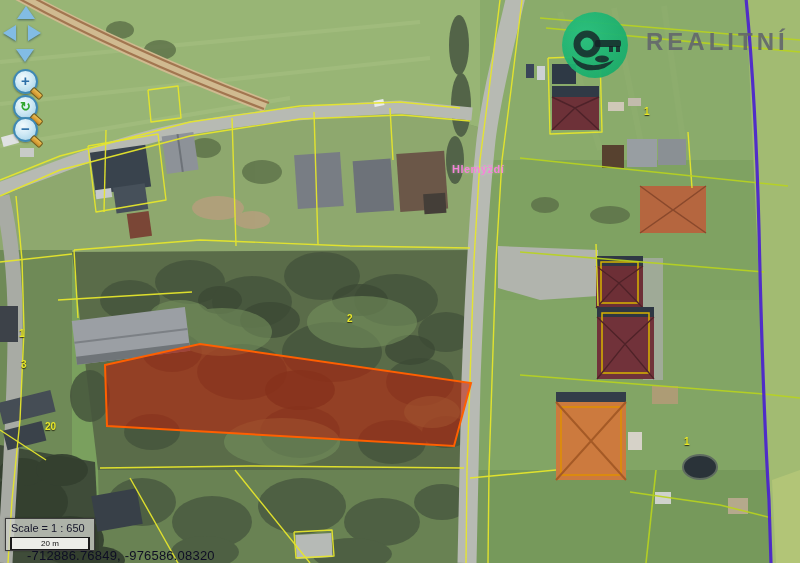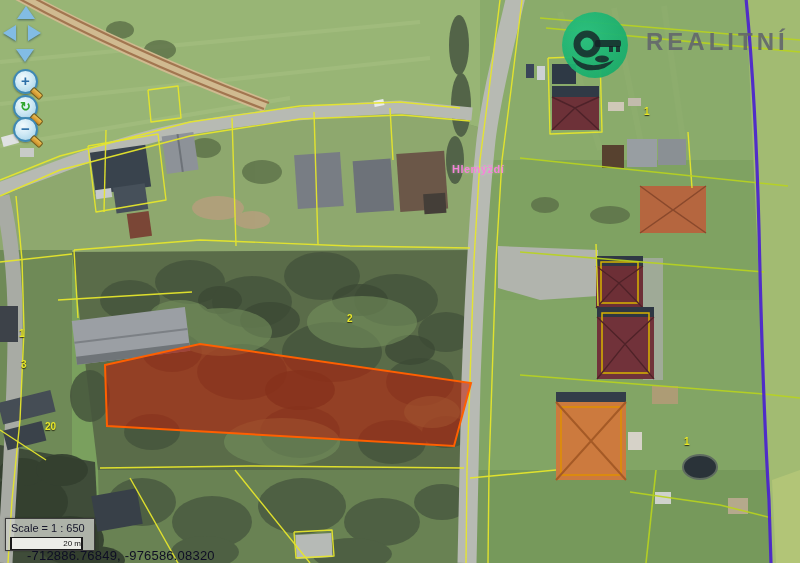--- a/index.html
+++ b/index.html
@@ -42,23 +42,23 @@
        color:#f583d8;letter-spacing:.5px;text-shadow:0 0 3px rgba(255,255,255,.35);}
   .plbl{position:absolute;font-size:10px;font-weight:bold;color:#e9e92a;
        text-shadow:0 1px 1px rgba(25,25,0,.8);}
   .p0{left:347px;top:313px}.p1{left:644px;top:106px}.p2{left:684px;top:436px}
   .p3{left:45px;top:421px}.p4{left:21px;top:359px}.p5{left:19px;top:328px}
 
   
   .scale-panel{position:absolute;left:5px;top:518px;width:88px;height:31px;
        background:rgba(205,207,200,.8);border:1px solid #3c3c3c;box-shadow:0 0 2px rgba(0,0,0,.3);}
   .scale-text{font-size:11px;color:#16162a;margin:3px 0 0 5px;}
-  .scale-bar{position:relative;margin:3px 11px 0 4px;height:11px;border:1px solid #1a1a1a;
+  .scale-bar{position:relative;margin:3px 4px 0 4px;height:11px;border:1px solid #1a1a1a;
        border-left-width:2px;border-right-width:2px;background:rgba(243,243,238,.9);
-       text-align:right;font-size:8px;line-height:11px;color:#111;}
+       text-align:center;font-size:8px;line-height:11px;color:#111;}
   .coords{position:absolute;left:27px;top:548px;font-size:13px;color:#0e0e24;letter-spacing:.2px;}
 </style>
 </head>
 <body>
 
 <div class="stage">
 
   <svg class="map" width="800" height="563" viewBox="0 0 800 563">
 
     <g>

